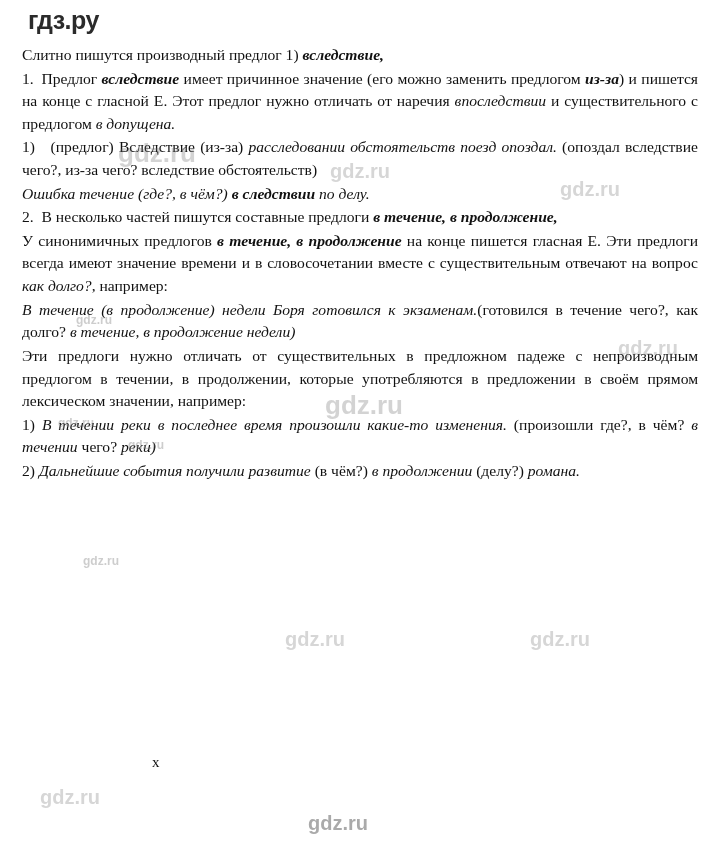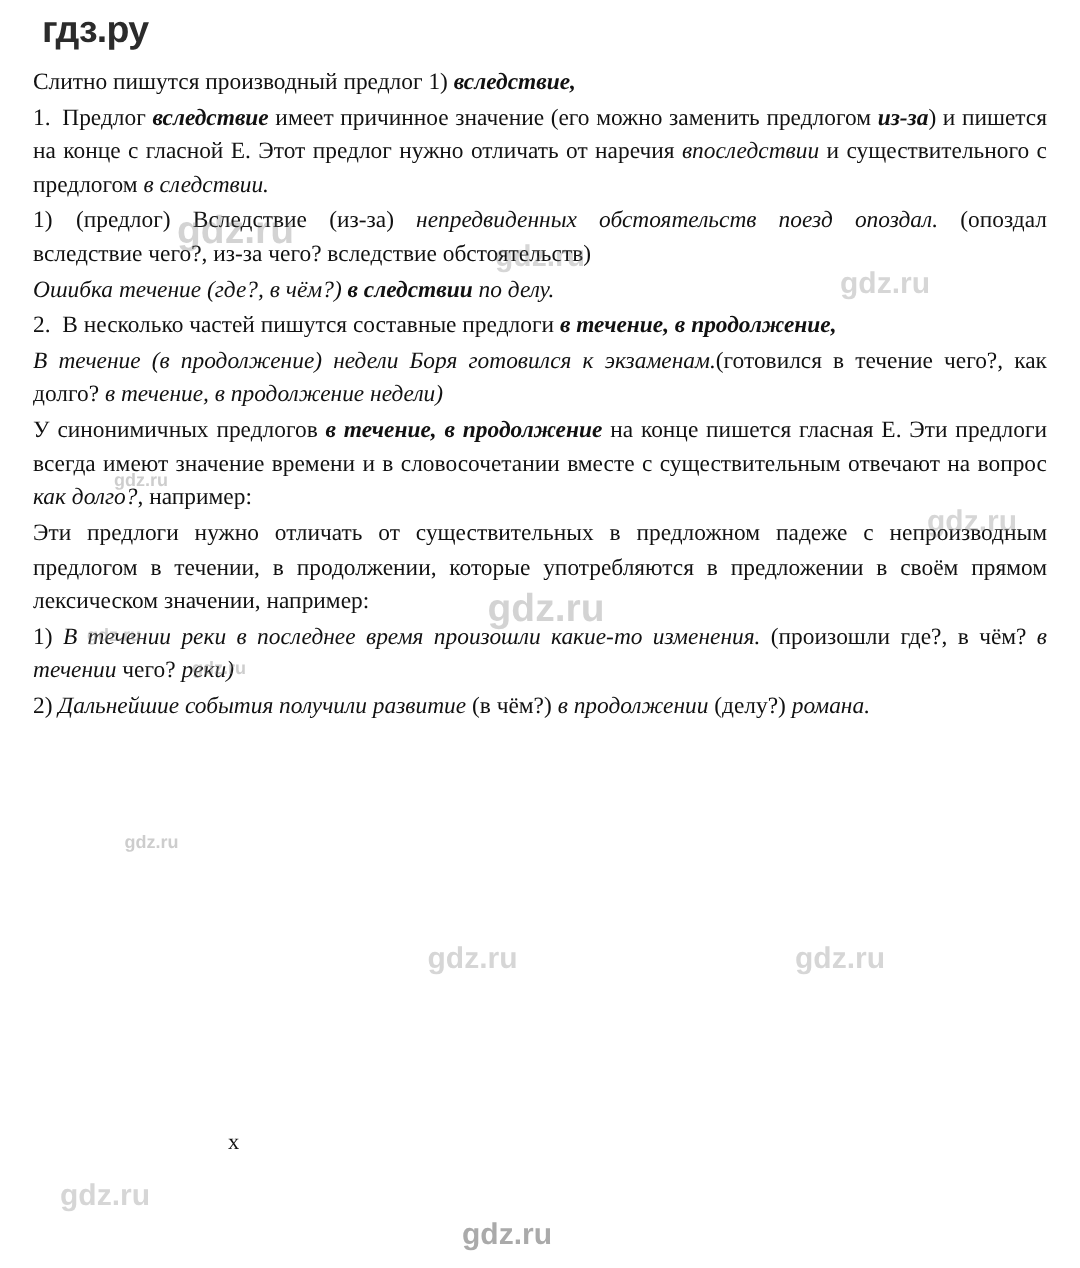--- a/index.html
+++ b/index.html
@@ -89,26 +89,26 @@
 </style>
 </head>
 <body>
 
 <div class="page">
 
   <div class="logo"><span>гдз</span><span class="dot">.ру</span></div>
 
   <div class="content" id="doc-body">
       <p><span>Слитно пишутся производный предлог 1) </span><span class="bi">вследствие,</span></p>
-      <p><span>1. Предлог </span><span class="bi">вследствие</span><span> имеет причинное значение (его можно заменить предлогом </span><span class="bi">из-за</span><span>) и пишется на конце с гласной Е. Этот предлог нужно отличать от наречия </span><span class="i">впоследствии</span><span> и существительного с предлогом </span><span class="i">в следствии.</span></p>
-      <p><span>1)  (предлог) Вследствие (из-за) </span><span class="i">непредвиденных обстоятельств поезд опоздал.</span><span> (опоздал вследствие чего?, из-за чего? вследствие обстоятельств)</span></p>
+      <p><span>1. Предлог </span><span class="bi">вследствие</span><span> имеет причинное значение (его можно заменить предлогом </span><span class="bi">из-за</span><span>) и пишется на конце с гласной Е. Этот предлог нужно отличать от наречия </span><span class="i">впоследствии</span><span> и существительного с предлогом </span><span class="i">в допущена.</span></p>
+      <p><span>1)  (предлог) Вследствие (из-за) </span><span class="i">расследовании обстоятельств поезд опоздал.</span><span> (опоздал вследствие чего?, из-за чего? вследствие обстоятельств)</span></p>
       <p><span class="i">Ошибка течение (где?, в чём?) </span><span class="bi">в следствии</span><span class="i"> по делу.</span></p>
       <p><span>2. В несколько частей пишутся составные предлоги </span><span class="bi">в течение, в продолжение,</span></p>
+      <p><span>У синонимичных предлогов </span><span class="bi">в течение, в продолжение</span><span> на конце пишется гласная Е. Эти предлоги всегда имеют значение времени и в словосочетании вместе с существительным отвечают на вопрос </span><span class="i">как долго?</span><span>, например:</span></p>
       <p><span class="i">В течение (в продолжение) недели Боря готовился к экзаменам.</span><span>(готовился в течение чего?, как долго? </span><span class="i">в течение, в продолжение недели)</span></p>
-      <p><span>У синонимичных предлогов </span><span class="bi">в течение, в продолжение</span><span> на конце пишется гласная Е. Эти предлоги всегда имеют значение времени и в словосочетании вместе с существительным отвечают на вопрос </span><span class="i">как долго?</span><span>, например:</span></p>
       <p class="justify"><span>Эти предлоги нужно отличать от существительных в предложном падеже с непроизводным предлогом в течении, в продолжении, которые употребляются в предложении в своём прямом лексическом значении, например:</span></p>
       <p><span>1) </span><span class="i">В течении реки в последнее время произошли какие-то изменения.</span><span> (произошли где?, в чём? </span><span class="i">в течении</span><span> чего? </span><span class="i">реки)</span></p>
       <p><span>2) </span><span class="i">Дальнейшие события получили развитие</span><span> (в чём?) </span><span class="i">в продолжении</span><span> (делу?) </span><span class="i">романа.</span></p>
     </div>
 
   <div class="xmark">х</div>
 
   <div class="wm wm-lg" style="left:118px; top:138px;">gdz.ru</div>
   <div class="wm wm-md" style="left:330px; top:160px;">gdz.ru</div>
   <div class="wm wm-md" style="left:560px; top:178px;">gdz.ru</div>

